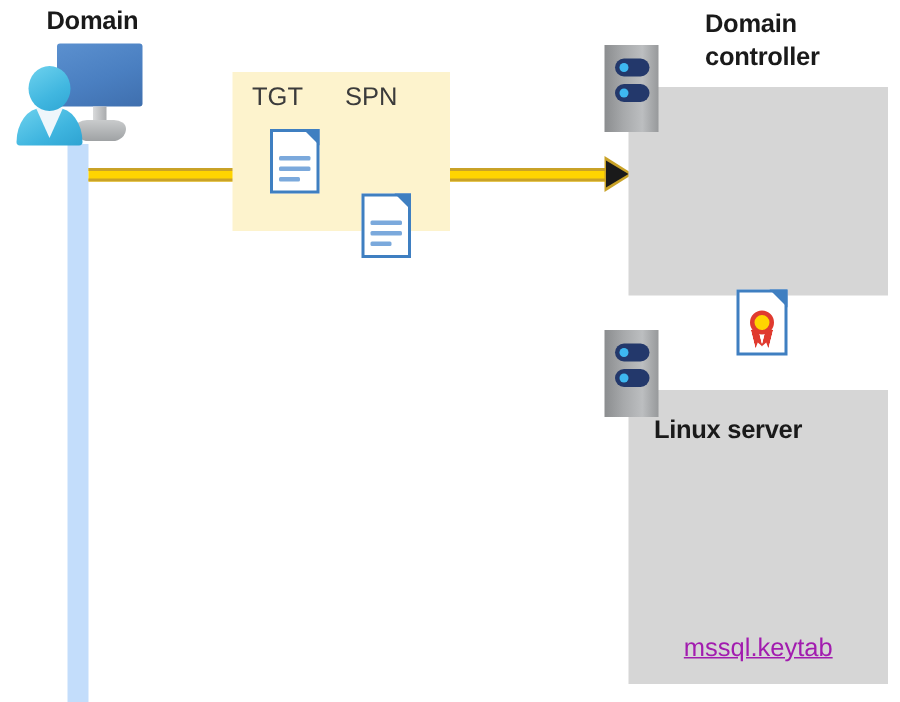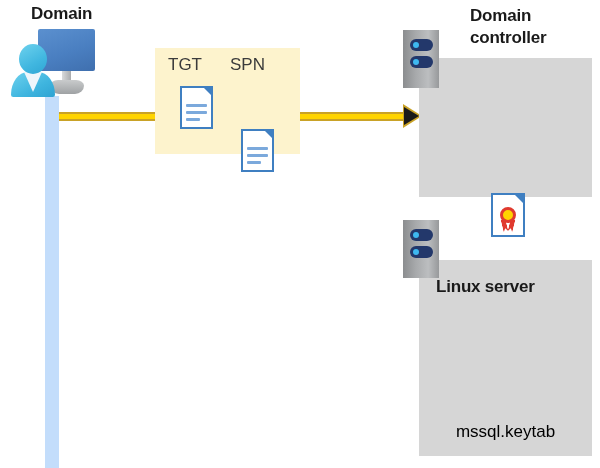--- a/index.html
+++ b/index.html
@@ -22,23 +22,24 @@
   
   .title-bold {
     font-weight: bold;
     color: #1a1a1a;
     font-size: 17px;
     letter-spacing: -0.2px;
     line-height: 22px;
     white-space: pre-line;
   }
   .plain-label {
-    color: #000000;
+    color: #a21caf;
     font-size: 17px;
     font-weight: normal;
+    text-decoration: underline;
   }
   .tag-label {
     color: #3b3b3b;
     font-size: 17px;
     font-weight: normal;
     text-align: left;
   }
 
   
   .lifeline {

